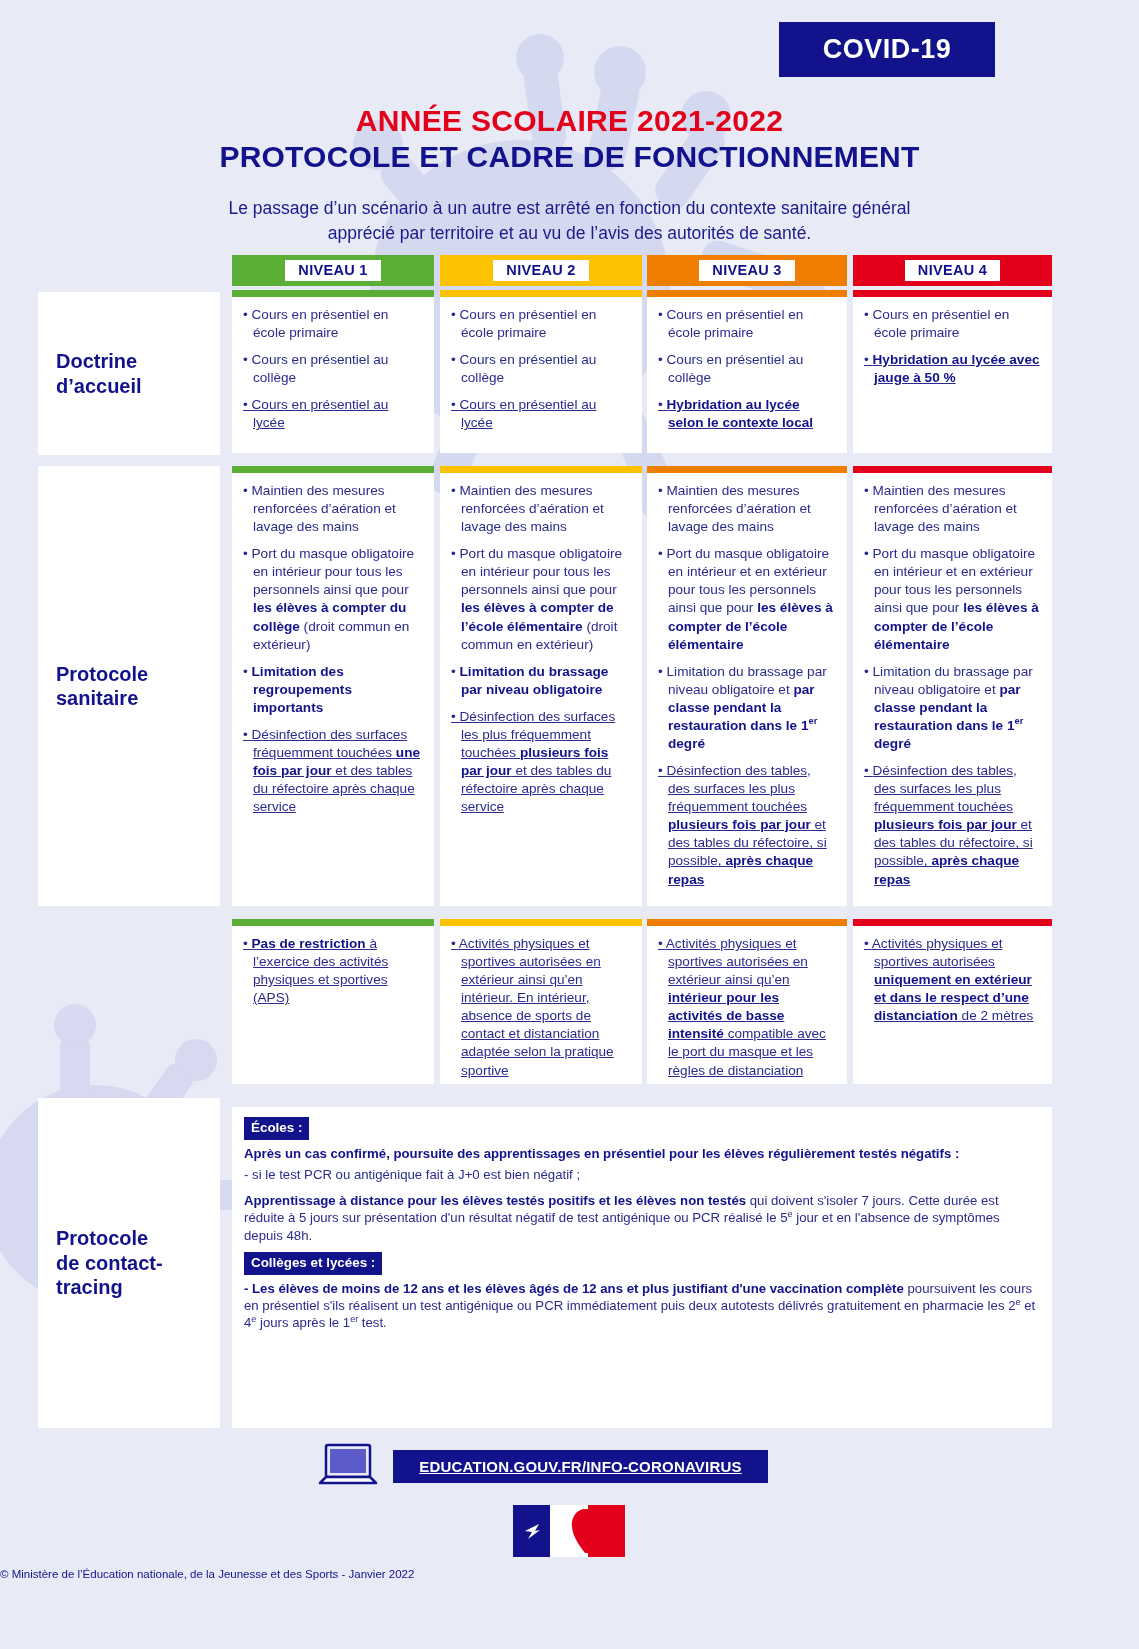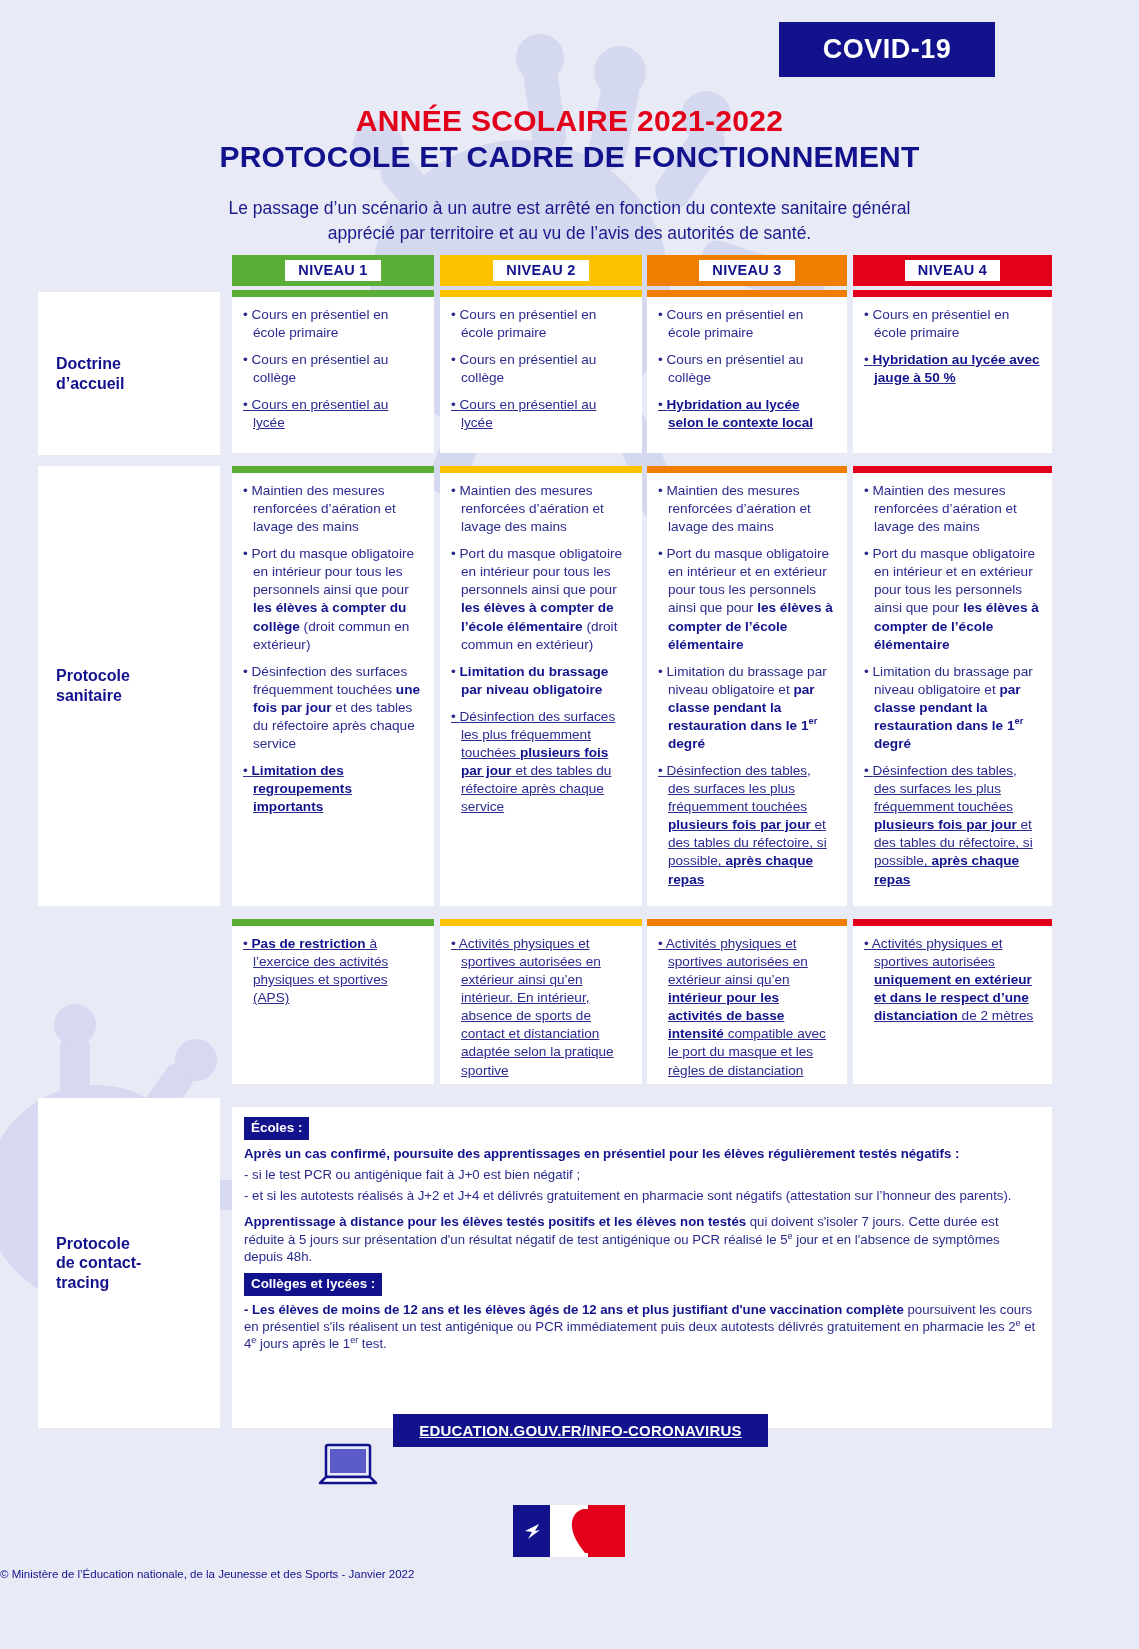--- a/index.html
+++ b/index.html
@@ -37,21 +37,21 @@
   .lvl{position:absolute;top:0;height:31px;display:flex;align-items:center;justify-content:center;}
   .lvl .chip{
     background:#fff;color:#12128c;font-weight:bold;font-size:14.5px;
     padding:3px 13px;letter-spacing:.3px;line-height:1;
   }
 
   
   .row-label{
     position:absolute;background:#fff;
     display:flex;align-items:center;
-    color:#12128c;font-weight:bold;font-size:16px;line-height:1.22;
+    color:#12128c;font-weight:bold;font-size:20px;line-height:1.22;
     padding-left:18px;box-sizing:border-box;
   }
   .cell{
     position:absolute;background:#fff;box-sizing:border-box;
     padding:9px 11px 8px 11px;
     font-size:13.6px;line-height:1.33;color:#2a2a8f;
   }
   .cell .bar{
     position:absolute;left:0;top:0;height:7px;width:100%;
   }
@@ -72,21 +72,21 @@
     display:inline-block;background:#12128c;color:#fff;
     font-weight:bold;font-size:13.4px;padding:2px 7px 3px 7px;margin-bottom:5px;
   }
   .tracing-box p{margin:0 0 4px 0;}
   .tracing-box p.sp{margin-top:9px;}
 
   
   .footer-band{position:absolute;left:0;top:1436px;width:1139px;height:62px;background:#e8eaf6;}
   .laptop{position:absolute;left:318px;top:1443px;}
   .url-chip{
-    position:absolute;left:393px;top:1414px;width:375px;height:33px;
+    position:absolute;left:393px;top:1450px;width:375px;height:33px;
     background:#12128c;color:#fff;display:flex;align-items:center;justify-content:center;
     font-size:15px;font-weight:bold;letter-spacing:.2px;
   }
   .flag{position:absolute;left:513px;top:1505px;width:112px;height:52px;}
   .credit{
     position:absolute;left:0;top:1568px;width:983px;text-align:left;
     font-size:11.5px;color:#12128c;
   }
 </style>
 </head>
@@ -196,22 +196,22 @@
     <div>
       <div>Protocole</div>
       <div>sanitaire</div>
     </div>
   </div>
   <div class="cell" id="s0" style="left: 232px; top: 466px; width: 202px; height: 440px;">
       <span class="bar" style="background: rgb(90, 173, 53);"></span>
       <ul>
         <li>Maintien des mesures renforcées d’aération et lavage des mains</li>
         <li>Port du masque obligatoire en intérieur pour tous les personnels ainsi que pour <b>les élèves à compter du collège</b> (droit commun en extérieur)</li>
+        <li><b>Limitation des regroupements importants</b></li>
         <li>Désinfection des surfaces fréquemment touchées <b>une fois par jour</b> et des tables du réfectoire après chaque service</li>
-        <li><b>Limitation des regroupements importants</b></li>
       </ul>
     </div>
   <div class="cell" id="s1" style="left: 440px; top: 466px; width: 202px; height: 440px;">
       <span class="bar" style="background: rgb(252, 194, 0);"></span>
       <ul>
         <li>Maintien des mesures renforcées d’aération et lavage des mains</li>
         <li>Port du masque obligatoire en intérieur pour tous les personnels ainsi que pour <b>les élèves à compter de l’école élémentaire</b> (droit commun en extérieur)</li>
         <li><b>Limitation du brassage par niveau obligatoire</b></li>
         <li>Désinfection des surfaces les plus fréquemment touchées <b>plusieurs fois par jour</b> et des tables du réfectoire après chaque service</li>
       </ul>
@@ -270,21 +270,20 @@
       <div>Protocole</div>
       <div>de contact-</div>
       <div>tracing</div>
     </div>
   </div>
 
   <div class="tracing-box" id="tracing" style="left: 232px; top: 1107px; width: 820px; height: 321px;">
     <div><span class="tag">Écoles :</span></div>
     <p><b>Après un cas confirmé, poursuite des apprentissages en présentiel pour les élèves régulièrement testés négatifs :</b></p>
     <p>- si le test PCR ou antigénique fait à J+0 est bien négatif ;</p>
-    <p>- et si les autotests réalisés à J+2 et J+4 et délivrés gratuitement en pharmacie sont négatifs (attestation sur l’honneur des parents).</p>
     <p class="sp"><b>Apprentissage à distance pour les élèves testés positifs et les élèves non testés</b> qui doivent s'isoler 7 jours. Cette durée est réduite à 5 jours sur présentation d'un résultat négatif de test antigénique ou PCR réalisé le 5<sup>e</sup> jour et en l'absence de symptômes depuis 48h.</p>
     <div style="margin-top:8px;"><span class="tag">Collèges et lycées :</span></div>
     <p><b>- Les élèves de moins de 12 ans et les élèves âgés de 12 ans et plus justifiant d'une vaccination complète</b> poursuivent les cours en présentiel s'ils réalisent un test antigénique ou PCR immédiatement puis deux autotests délivrés gratuitement en pharmacie les 2<sup>e</sup> et 4<sup>e</sup> jours après le 1<sup>er</sup> test.</p>
   </div>
 
   <div class="footer-band"></div>
 
   <svg class="laptop" width="60" height="46" viewBox="0 0 60 46">
     <rect x="8" y="2" width="44" height="32" rx="2" fill="none" stroke="#12128c" stroke-width="2.5"></rect>
     <rect x="12" y="6" width="36" height="24" fill="#5b5bc9"></rect>

